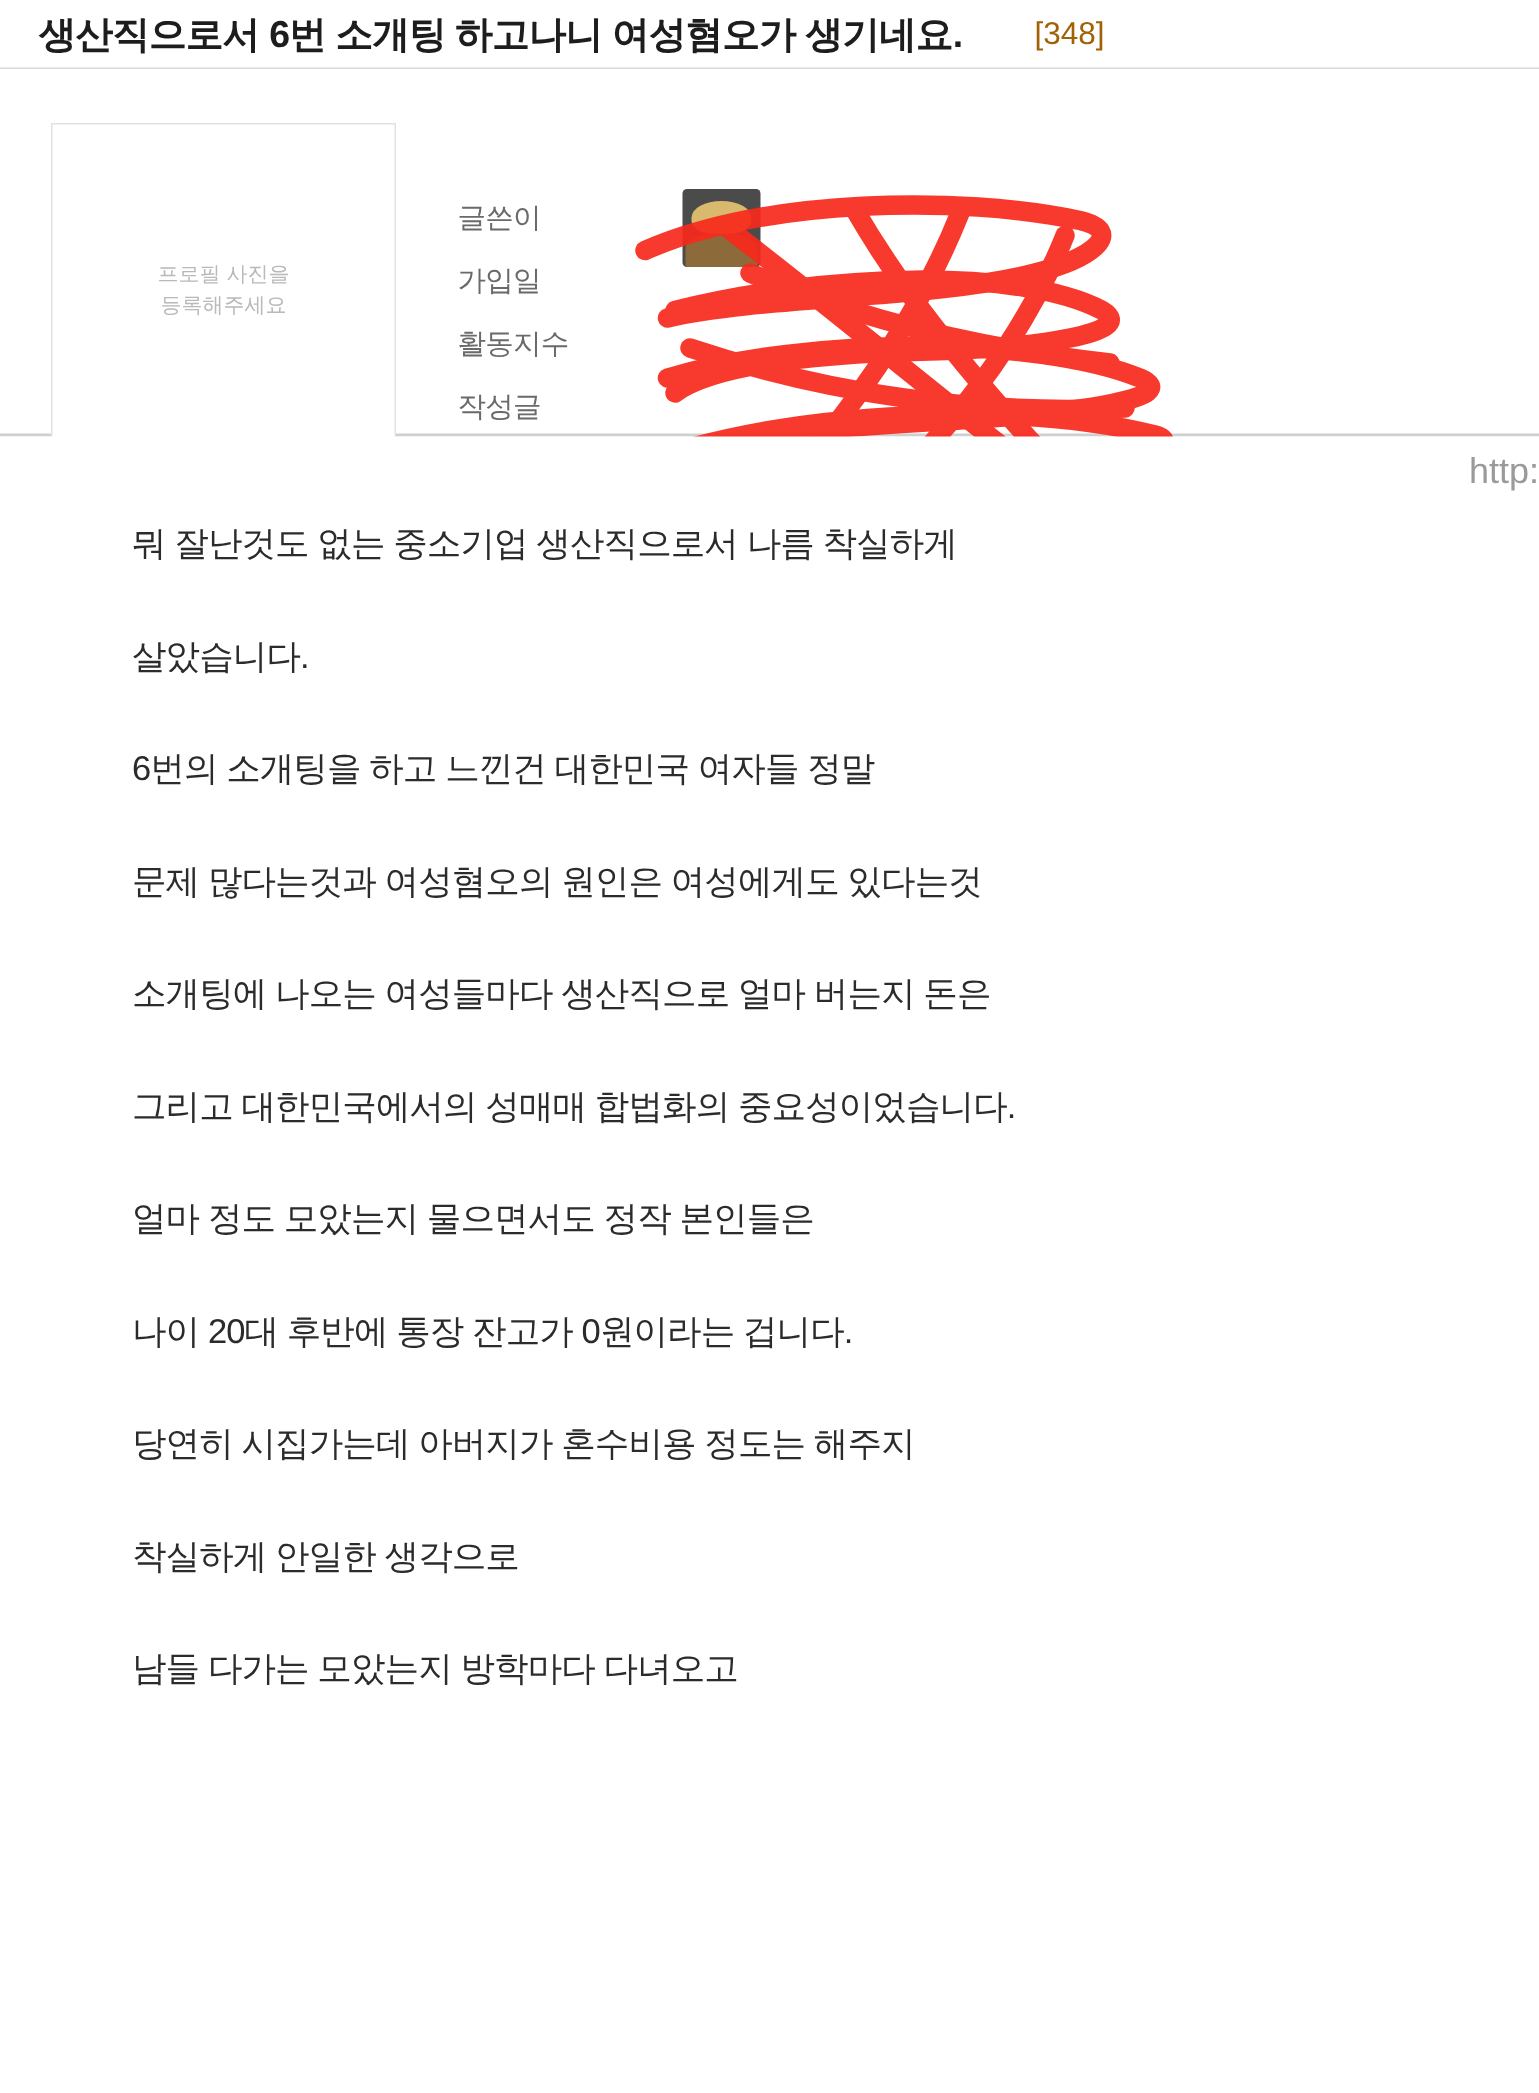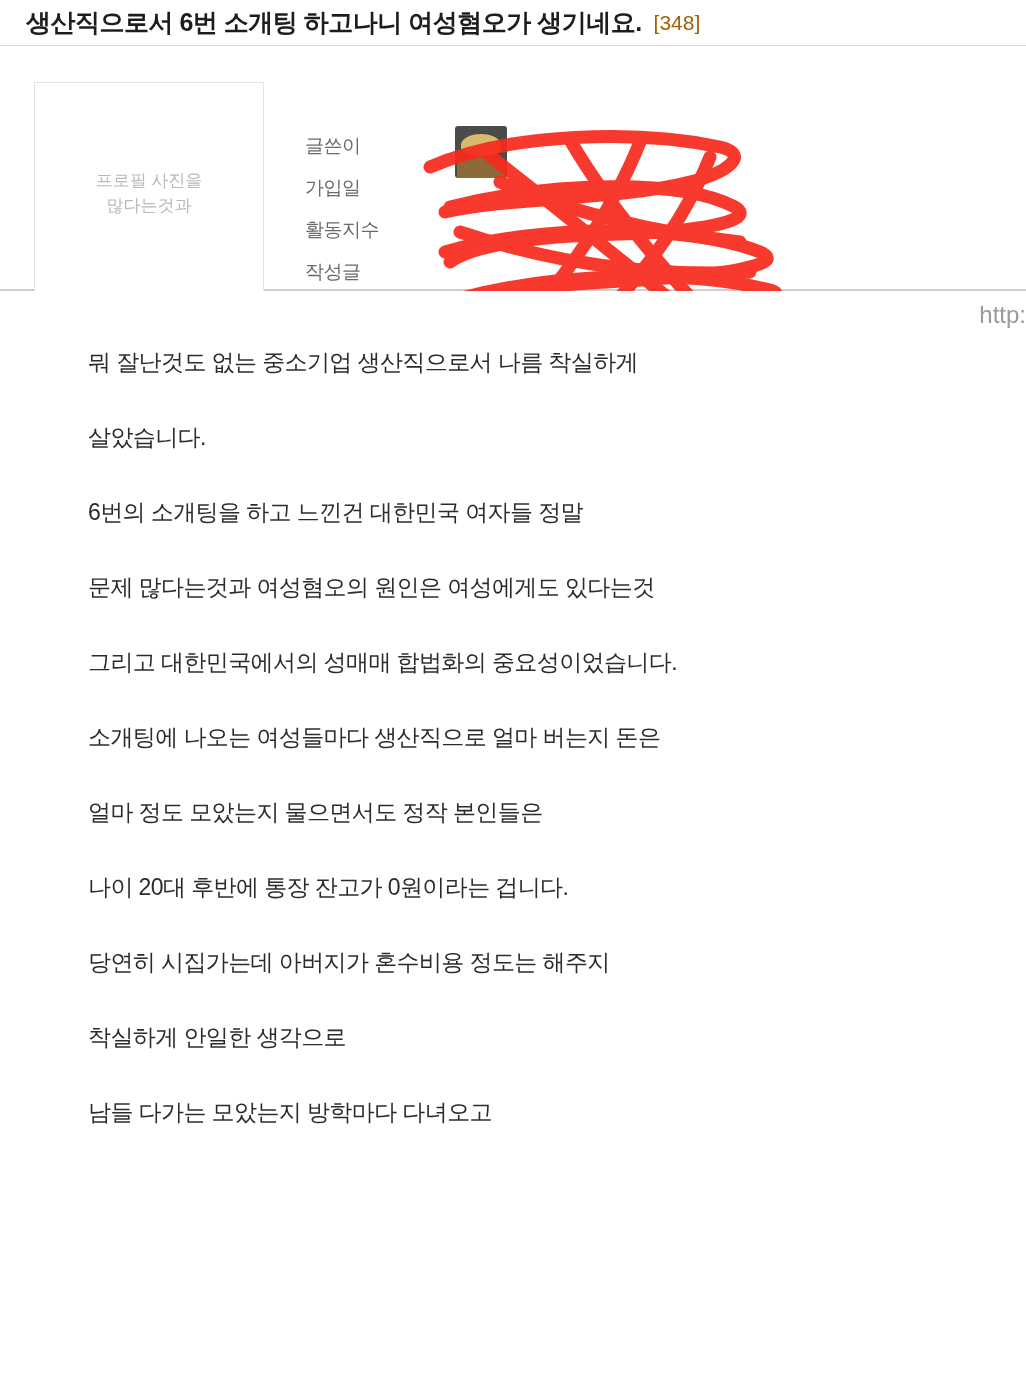--- a/index.html
+++ b/index.html
@@ -19,20 +19,21 @@
   
   .title-bar {
     position: relative;
     height: 46px;
     border-bottom: 1px solid #d8d8d8;
     display: flex;
     align-items: center;
     padding: 0 12px 0 26px;
     box-sizing: border-box;
     background: #ffffff;
+    gap: 36px;
   }
   .post-title {
     font-size: 25px;
     font-weight: bold;
     letter-spacing: -0.5px;
     color: #1d1d1d;
     white-space: nowrap;
   }
   .comment-count {
     font-size: 21px;
@@ -56,21 +57,21 @@
     top: 36px;
     width: 230px;
     height: 222px;
     border: 1px solid #e2e2e2;
     box-sizing: border-box;
     display: flex;
     align-items: center;
     justify-content: center;
     text-align: center;
     color: #b9b9b9;
-    font-size: 17px;
+    font-size: 14px;
     line-height: 1.5;
     background: #fff;
   }
   .meta-table {
     position: absolute;
     left: 305px;
     top: 78px;
     font-size: 19px;
     color: #555;
     line-height: 1;
@@ -160,21 +161,21 @@
 <div class="title-bar">
   <span class="post-title">생산직으로서 6번 소개팅 하고나니 여성혐오가 생기네요.</span>
   <span class="comment-count">[348]</span>
 </div>
 
 <div class="author-area">
 
   <div class="profile-photo">
     <div>
       <div>프로필 사진을</div>
-      <div>많다는것과</div>
+      <div>등록해주세요</div>
     </div>
   </div>
 
   <div class="meta-table">
     <div class="meta-row">
       <span class="meta-label">글쓴이</span>
     </div>
     <div class="meta-row">
       <span class="meta-label">가입일</span>
     </div>
@@ -206,20 +207,20 @@
 
 <div class="url-line">
   <span class="url-text">http:</span>
 </div>
 
 <div class="post-body">
   <p class="para">뭐 잘난것도 없는 중소기업 생산직으로서 나름 착실하게</p>
   <p class="para">살았습니다.</p>
   <p class="para">6번의 소개팅을 하고 느낀건 대한민국 여자들 정말</p>
   <p class="para">문제 많다는것과 여성혐오의 원인은 여성에게도 있다는것</p>
+  <p class="para">소개팅에 나오는 여성들마다 생산직으로 얼마 버는지 돈은</p>
   <p class="para">그리고 대한민국에서의 성매매 합법화의 중요성이었습니다.</p>
-  <p class="para">소개팅에 나오는 여성들마다 생산직으로 얼마 버는지 돈은</p>
   <p class="para">얼마 정도 모았는지 물으면서도 정작 본인들은</p>
   <p class="para">나이 20대 후반에 통장 잔고가 0원이라는 겁니다.</p>
   <p class="para">당연히 시집가는데 아버지가 혼수비용 정도는 해주지</p>
   <p class="para">착실하게 안일한 생각으로</p>
   <p class="para">남들 다가는 모았는지 방학마다 다녀오고</p>
 </div>
 
 </body></html>

